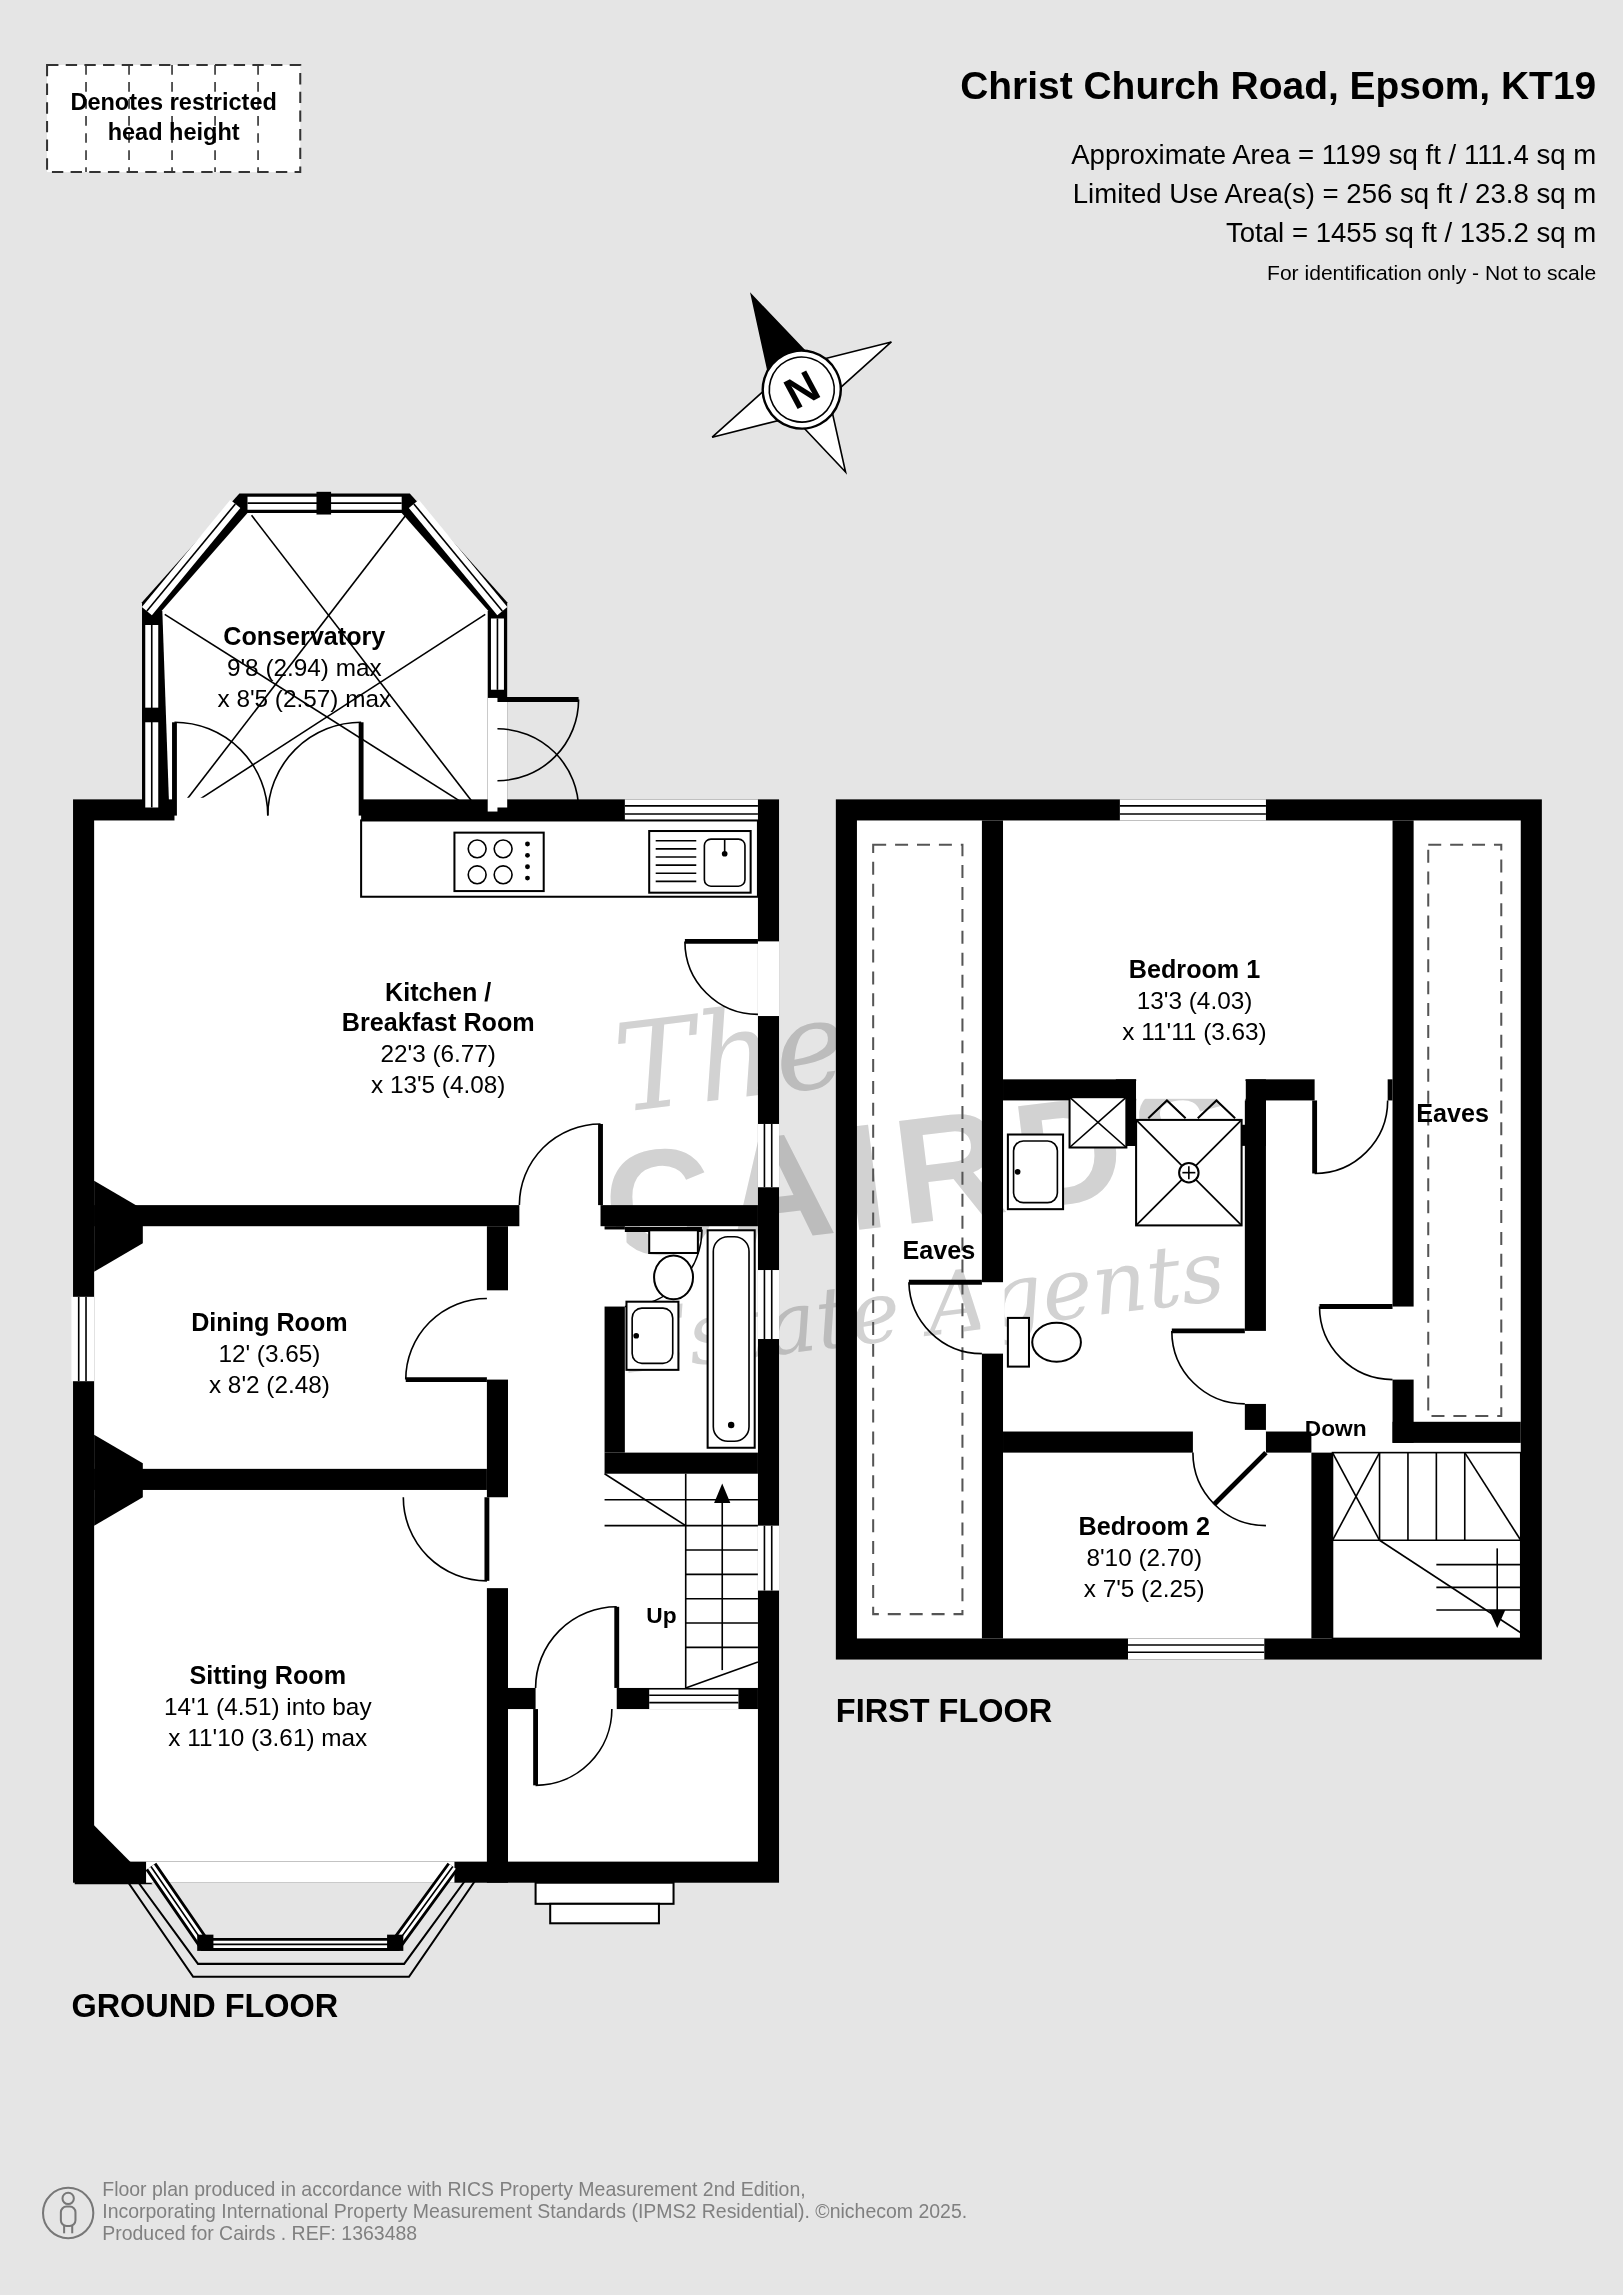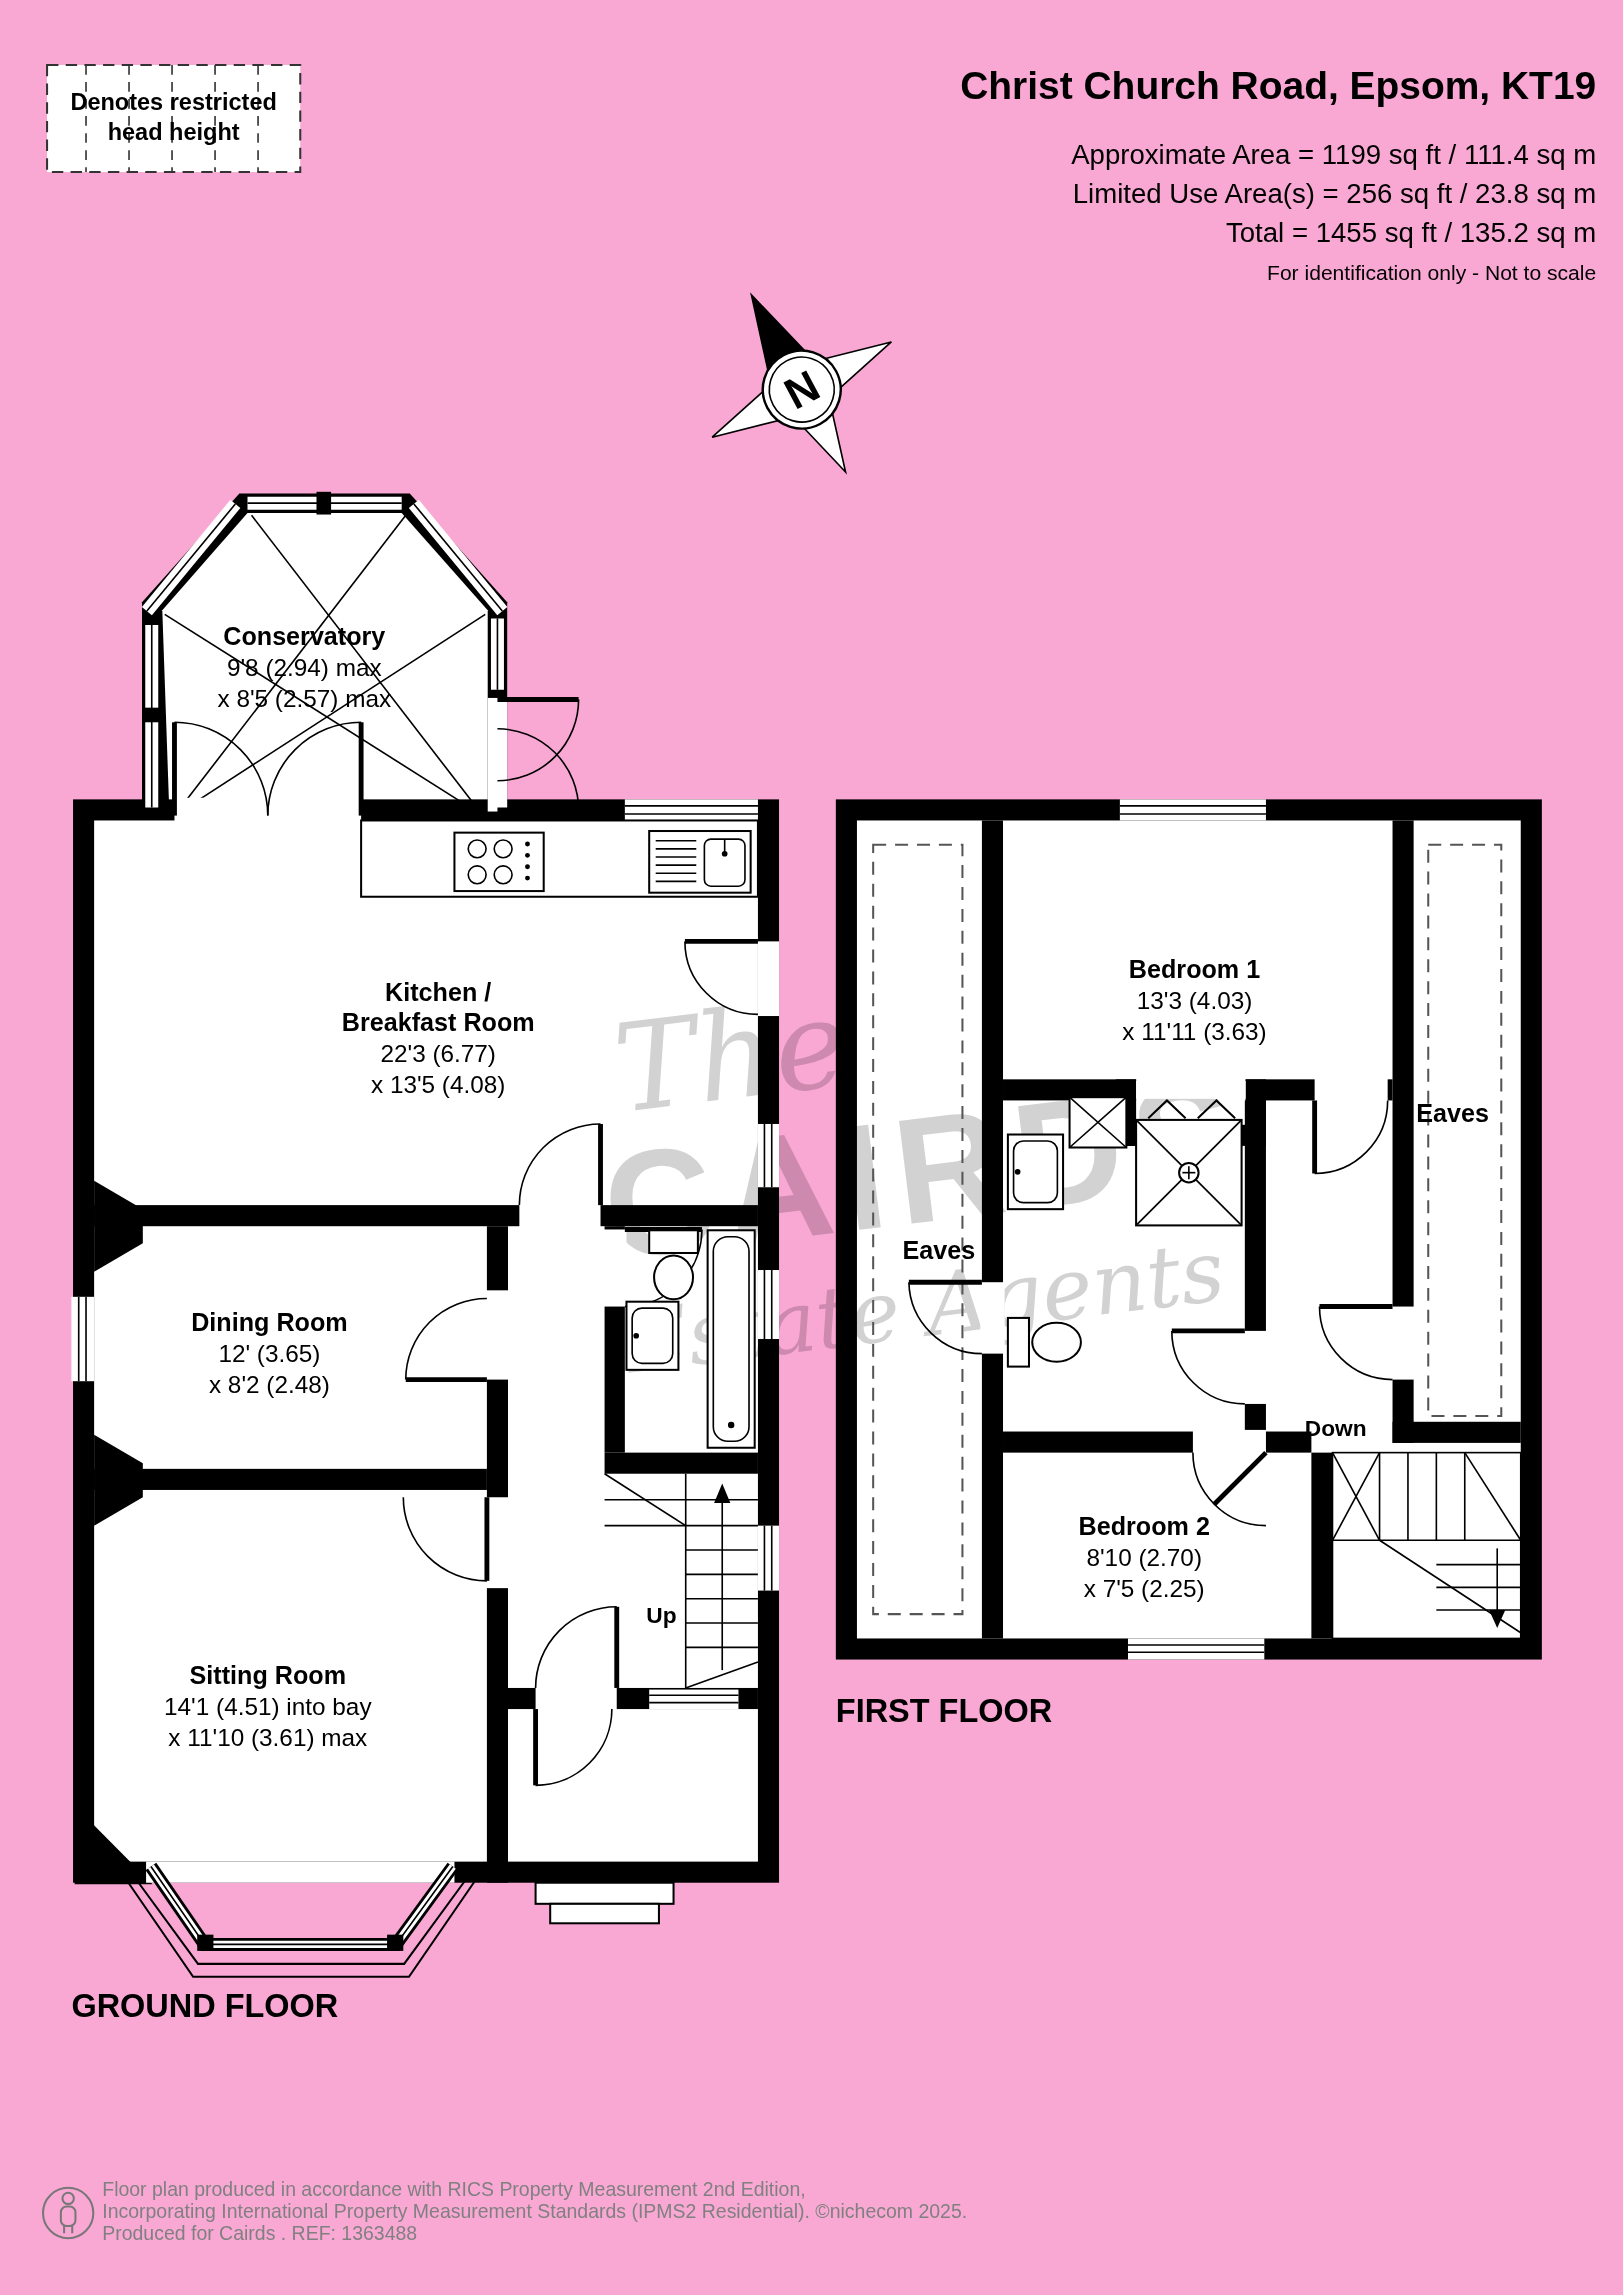--- a/index.html
+++ b/index.html
@@ -1,16 +1,16 @@
 <!DOCTYPE html>
 <html style="font-size:13px"><head>
 <meta charset="utf-8">
 <style>
   html,body{margin:0;padding:0;background:#fff;}
-  #page{position:relative;width:1623px;height:2295px;background:#f9a8d4;font-family:"Liberation Sans",sans-serif;}
+  #page{position:relative;width:1623px;height:2295px;background:#e5e5e5;font-family:"Liberation Sans",sans-serif;}
   svg{position:absolute;left:0;top:0;}
   text{fill:#000;}
   .room-name{font-size:31px;font-weight:bold;}
   .room-dim{font-size:30px;}
   .floor-label{font-size:40px;font-weight:bold;}
   .small-label{font-size:28px;font-weight:bold;}
   .eaves-label{font-size:31px;font-weight:bold;}
   .title{font-size:48px;font-weight:bold;}
   .area-line{font-size:34px;}
   .disclaimer{font-size:26px;}

